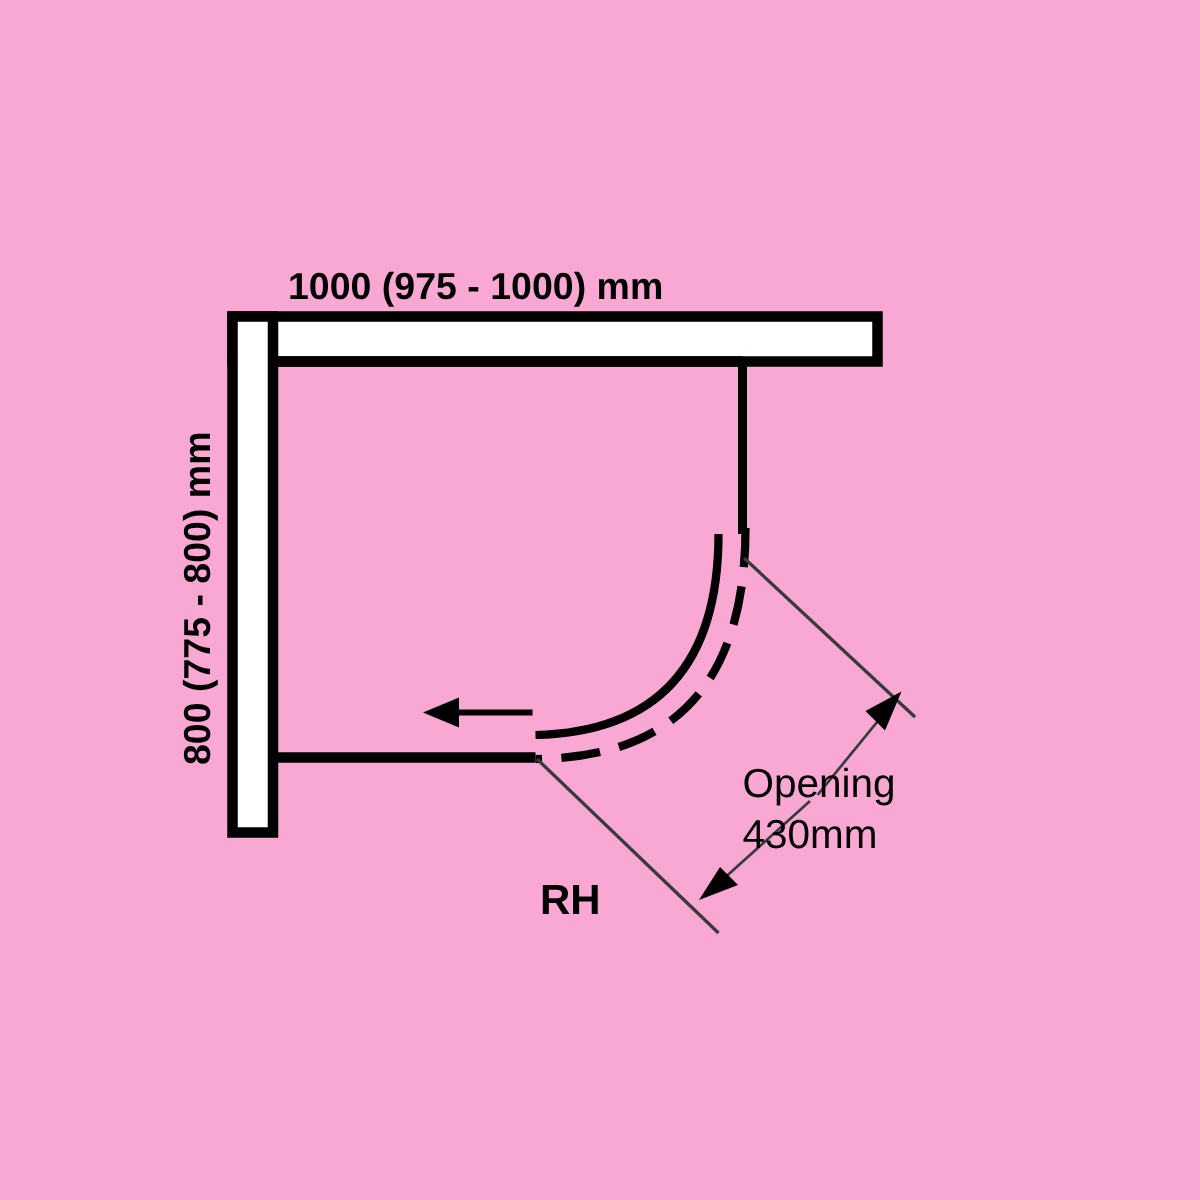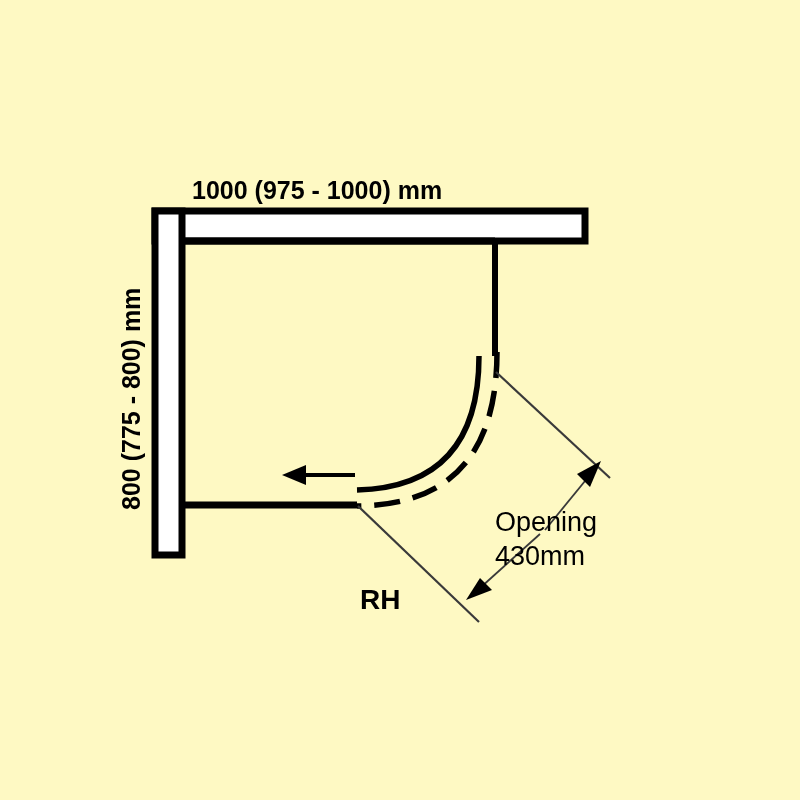--- a/index.html
+++ b/index.html
@@ -10,21 +10,21 @@
   body {
     width: 800px;
     height: 800px;
     font-family: "Liberation Sans", sans-serif;
     overflow: hidden;
   }
   #diagram-root {
     position: relative;
     width: 800px;
     height: 800px;
-    background: #fef9c3;
+    background: #f9a8d4;
   }
   svg#shower-tray-plan {
     display: block;
     width: 800px;
     height: 800px;
   }
   .wall-fill { fill: #ffffff; stroke: #000000; stroke-width: 7; }
   .tray-edge { fill: none; stroke: #000000; stroke-width: 7; stroke-linecap: butt; }
   .glass-panel { fill: none; stroke: #000000; stroke-width: 6; stroke-linecap: butt; }
   .door-arc-solid { fill: none; stroke: #000000; stroke-width: 5.5; stroke-linecap: butt; }

